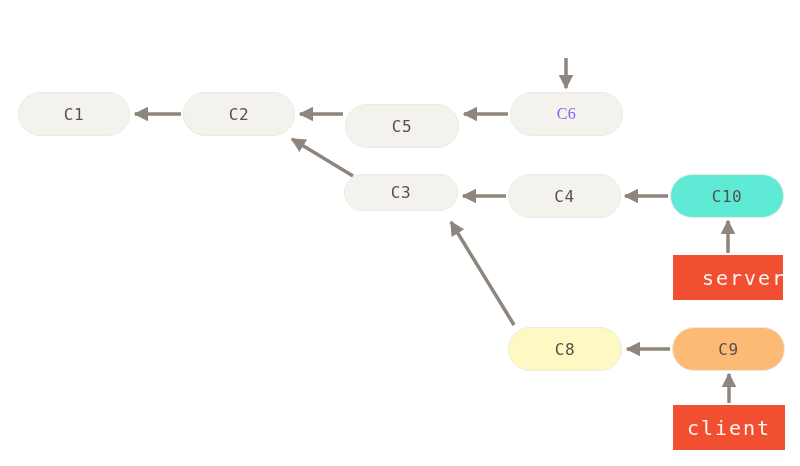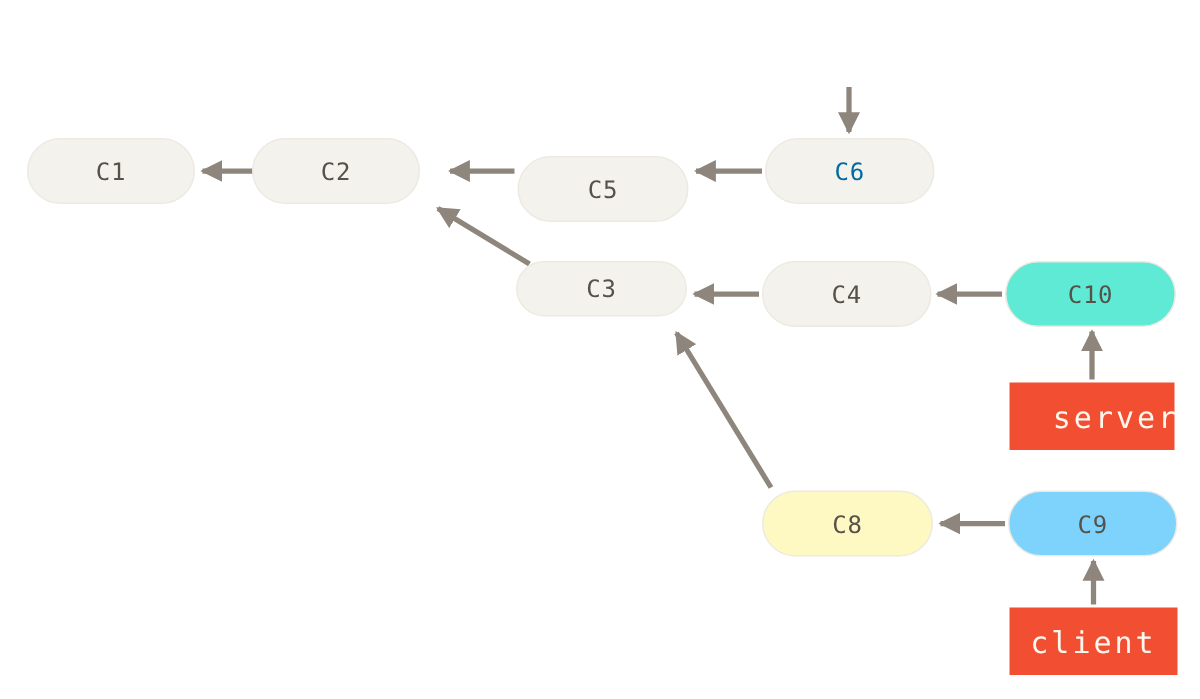--- a/index.html
+++ b/index.html
@@ -62,42 +62,42 @@
       <line x1="668" y1="196" x2="625" y2="196" stroke="#8e867c" stroke-width="3.5" marker-end="url(#ah)"></line>
       <line x1="514" y1="325" x2="451" y2="222" stroke="#8e867c" stroke-width="3.5" marker-end="url(#ah)"></line>
       <line x1="670" y1="349" x2="627" y2="349" stroke="#8e867c" stroke-width="3.5" marker-end="url(#ah)"></line>
       <line x1="566" y1="58" x2="566" y2="88" stroke="#8e867c" stroke-width="3.5" marker-end="url(#ah)"></line>
       <line x1="728" y1="253" x2="728" y2="221" stroke="#8e867c" stroke-width="3.5" marker-end="url(#ah)"></line>
       <line x1="729" y1="403" x2="729" y2="374" stroke="#8e867c" stroke-width="3.5" marker-end="url(#ah)"></line>
     </svg>
     <div class="commit-node" style="left: 18px; top: 92px; width: 112px; height: 44px; background: rgb(244, 242, 236); border: 1px solid rgb(237, 234, 226);">
       <span style="color: rgb(87, 81, 74);">C1</span>
     </div>
-    <div class="commit-node" style="left: 168px; top: 92px; width: 112px; height: 44px; background: rgb(244, 242, 236); border: 1px solid rgb(237, 234, 226);">
+    <div class="commit-node" style="left: 183px; top: 92px; width: 112px; height: 44px; background: rgb(244, 242, 236); border: 1px solid rgb(237, 234, 226);">
       <span style="color: rgb(87, 81, 74);">C2</span>
     </div>
     <div class="commit-node" style="left: 345px; top: 104px; width: 114px; height: 44px; background: rgb(244, 242, 236); border: 1px solid rgb(237, 234, 226);">
       <span style="color: rgb(87, 81, 74);">C5</span>
     </div>
     <div class="commit-node" style="left: 510px; top: 92px; width: 113px; height: 44px; background: rgb(244, 242, 236); border: 1px solid rgb(237, 234, 226);">
-      <span style="color: #0369a1;">C6</span>
+      <span style="color: #8b5cf6; font-family: Liberation Serif, serif;">C6</span>
     </div>
     <div class="commit-node" style="left: 344px; top: 174px; width: 114px; height: 37px; background: rgb(244, 242, 236); border: 1px solid rgb(237, 234, 226);">
       <span style="color: rgb(87, 81, 74);">C3</span>
     </div>
     <div class="commit-node" style="left: 508px; top: 174px; width: 113px; height: 44px; background: rgb(244, 242, 236); border: 1px solid rgb(237, 234, 226);">
       <span style="color: rgb(87, 81, 74);">C4</span>
     </div>
     <div class="commit-node" style="left: 670px; top: 174px; width: 114px; height: 44px; background: #5eead4; border: 1px solid rgb(237, 234, 226);">
       <span style="color: rgb(87, 81, 74);">C10</span>
     </div>
     <div class="commit-node" style="left: 508px; top: 327px; width: 114px; height: 44px; background: #fef9c3; border: 1px solid rgb(237, 234, 226);">
       <span style="color: rgb(87, 81, 74);">C8</span>
     </div>
-    <div class="commit-node" style="left: 672px; top: 327px; width: 113px; height: 44px; background: #7dd3fc; border: 1px solid rgb(237, 234, 226);">
+    <div class="commit-node" style="left: 672px; top: 327px; width: 113px; height: 44px; background: #fdba74; border: 1px solid rgb(237, 234, 226);">
       <span style="color: rgb(87, 81, 74);">C9</span>
     </div>
     <div class="branch-label" style="left: 673px; top: 255px; width: 110px; height: 45px; background: rgb(241, 78, 50); padding-left: 32px;">
       <span style="color: rgb(253, 247, 238);">server</span>
     </div>
     <div class="branch-label" style="left: 673px; top: 405px; width: 112px; height: 45px; background: rgb(241, 78, 50);">
       <span style="color: rgb(253, 247, 238);">client</span>
     </div>
   </div>
 

